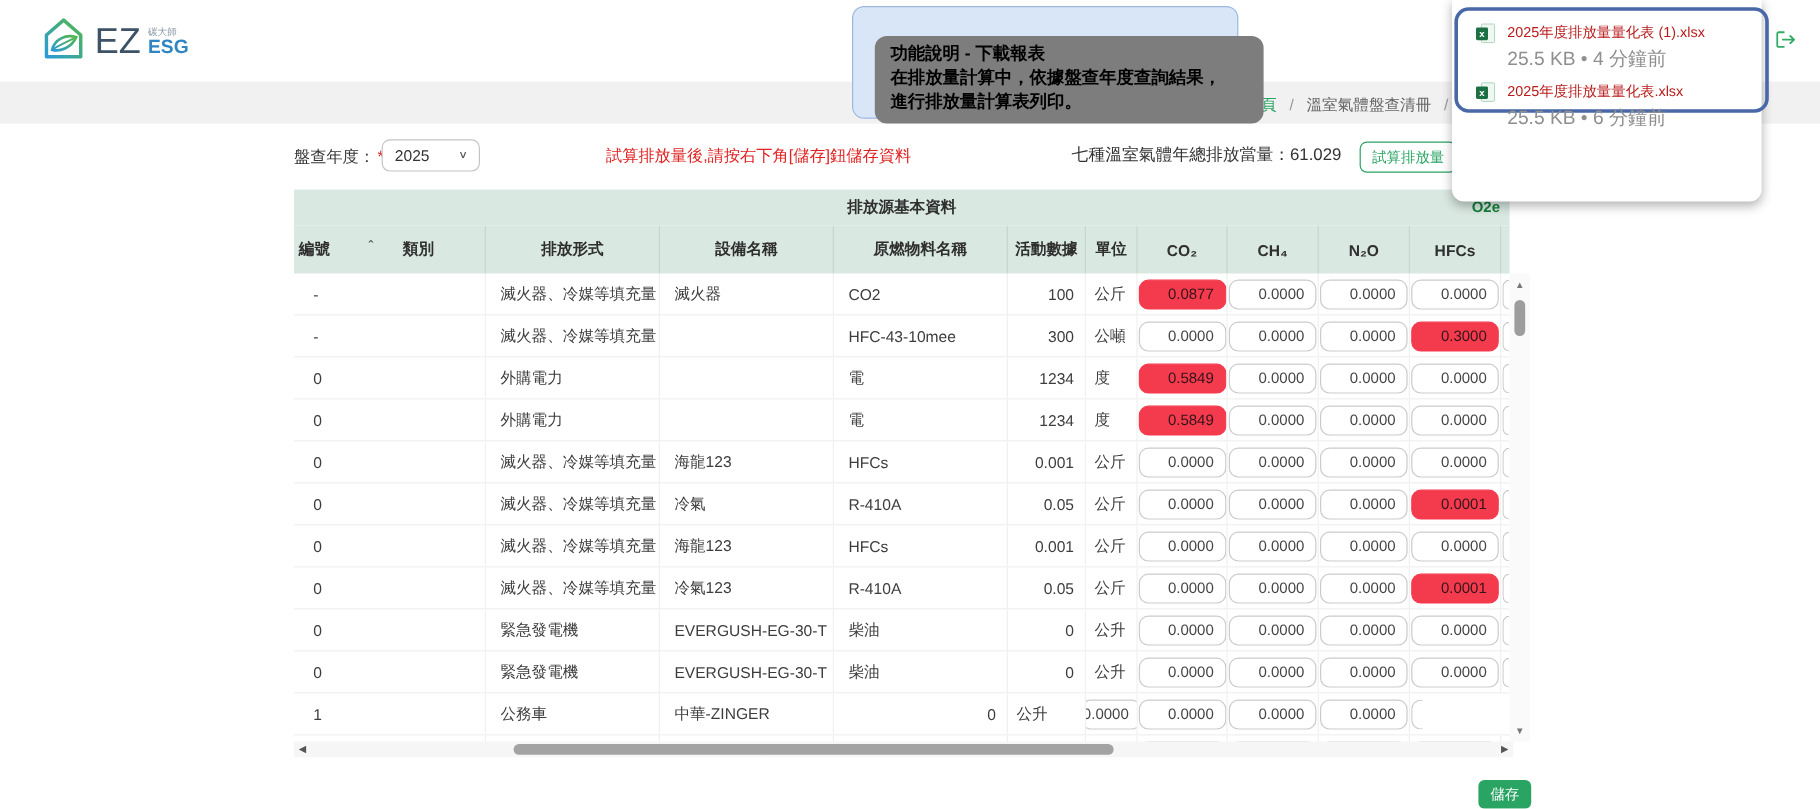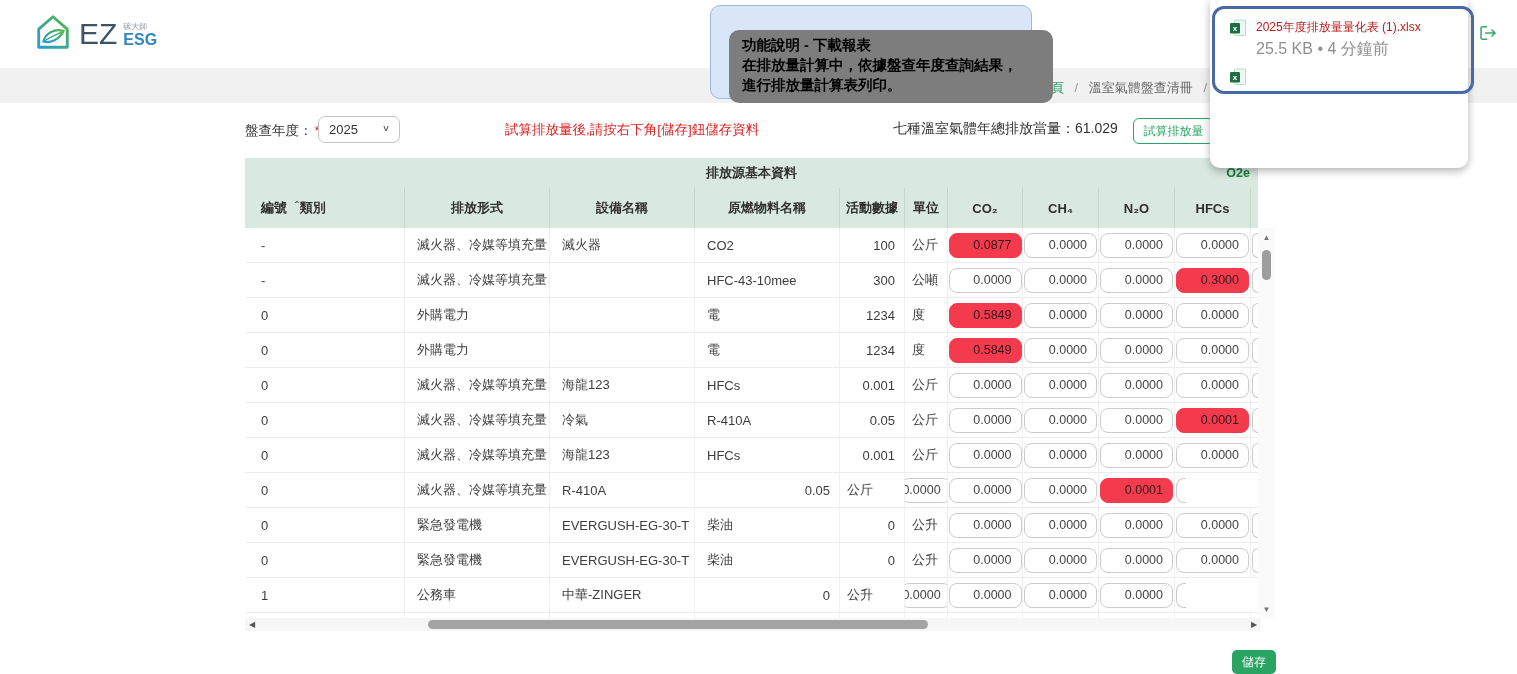--- a/index.html
+++ b/index.html
@@ -42,21 +42,21 @@
   .grid-area{position:absolute;left:0;top:0;width:1013px;}
   .ghead{position:relative;height:30px;background:var(--header-band,#d9e8e0);}
   .ghead .gtitle{position:absolute;left:0;top:0;width:100%;height:30px;display:flex;align-items:center;
                  justify-content:center;font-weight:bold;font-size:13px;color:#2f2f2f;}
   .ghead .gright{position:absolute;right:8px;top:0;height:30px;display:flex;align-items:center;
                  font-weight:bold;font-size:12.5px;color:#15803d;}
   .cols{display:grid;grid-template-columns:160px 145px 145px 145px 65px 43px 75px 76px 76px 76px 7px;}
   .chead{height:40px;background:var(--header-band,#d9e8e0);}
   .th{display:flex;align-items:center;justify-content:center;font-weight:bold;font-size:13px;color:#2f2f2f;
       border-right:1px solid rgba(110,145,128,.18);overflow:hidden;}
-  .th.first{justify-content:flex-start;padding-left:16px;}
+  .th.first{justify-content:flex-start;padding-left:4px;gap:24px;}
   .th.last{border-right:none;}
   .sortmark{font-size:11px;color:#555;margin:0 1px 6px 8px;cursor:pointer;}
   .tbody{height:391px;overflow:hidden;}
   .trow{height:35px;border-bottom:1px solid #ececec;background:#fff;box-sizing:border-box;}
   .td{display:flex;align-items:center;font-size:13px;color:#3d3d3d;border-right:1px solid #f0f0f0;
       overflow:hidden;white-space:nowrap;}
   .td.c0{padding-left:16px;}
   .td.c1,.td.c2,.td.c3{padding-left:12px;}
   .td.c4{justify-content:flex-end;padding-right:9px;}
   .td.c5{padding-left:7px;}
@@ -337,20 +337,21 @@
             <div class="td gcol">
               <div class="gasbox">0.0000</div>
             </div>
             <div class="td sliver">
               <div class="sliverbox"></div>
             </div>
           </div>
           <div class="cols trow">
             <div class="td c0">0</div>
             <div class="td c1">滅火器、冷媒等填充量</div>
+            <div class="td c2">冷氣123</div>
             <div class="td c3">R-410A</div>
             <div class="td c4">0.05</div>
             <div class="td c5">公斤</div>
             <div class="td gcol">
               <div class="gasbox">0.0000</div>
             </div>
             <div class="td gcol">
               <div class="gasbox">0.0000</div>
             </div>
             <div class="td gcol">
@@ -493,17 +494,21 @@
         </span>
       </div>
       <div class="dl-item">
         <span>
           <svg width="18" height="18" viewBox="0 0 18 18">
             <rect x="5.5" y="1" width="11" height="15.5" rx="1" fill="#eef7f1" stroke="#a9d3bb" stroke-width="0.8"></rect>
             <rect x="1" y="4" width="10" height="10.5" rx="1.2" fill="#1d7044"></rect>
             <text x="6" y="12" font-size="8" fill="#fff" font-weight="bold" text-anchor="middle" font-family="Liberation Sans, sans-serif">x</text>
           </svg>
         </span>
+        <span>
+          <div class="dl-name">2025年度排放量量化表.xlsx</div>
+          <div class="dl-meta">25.5 KB • 6 分鐘前</div>
+        </span>
       </div>
     </div>
   </div>
 
 </div>
 
 </body></html>

